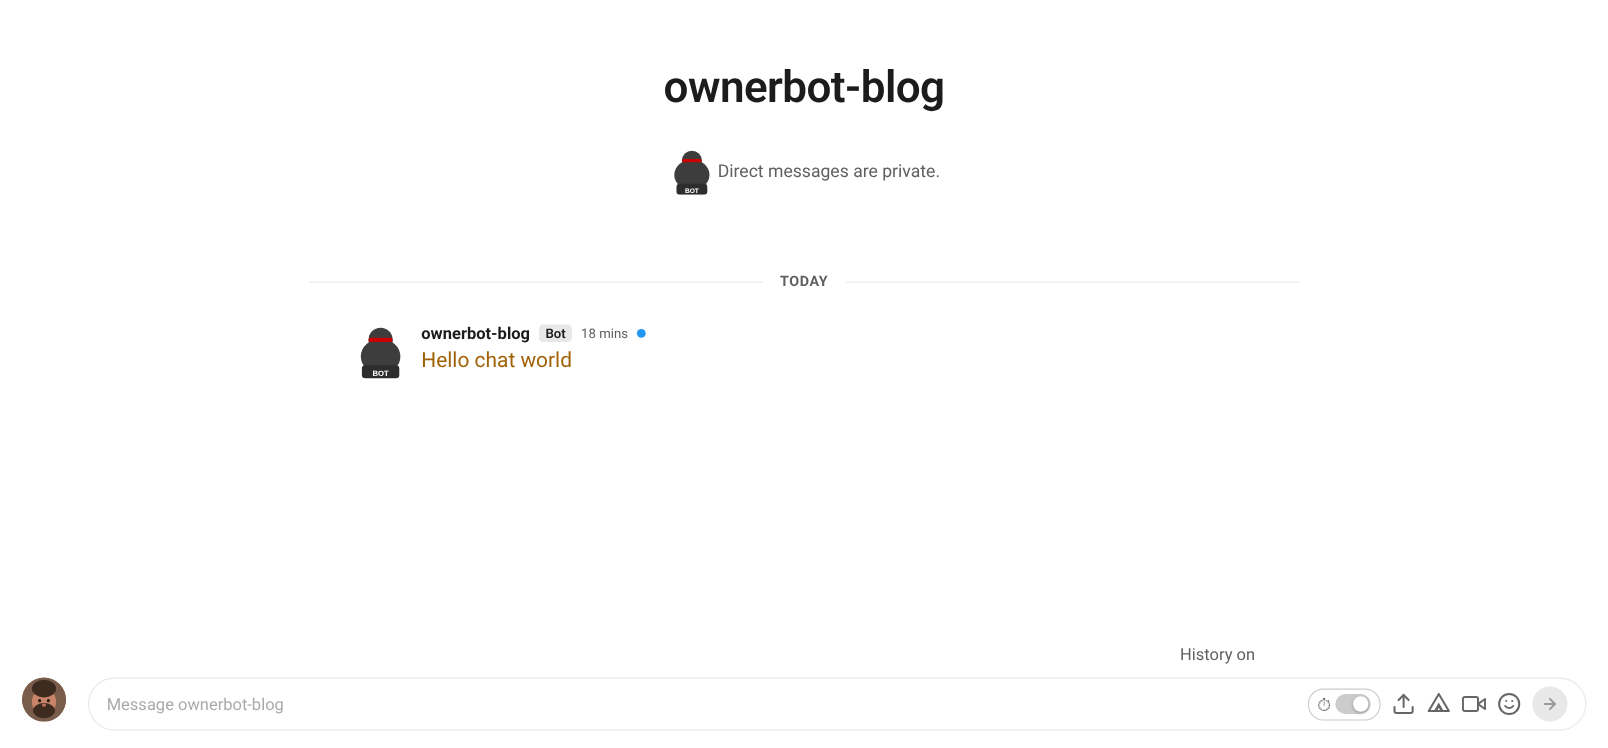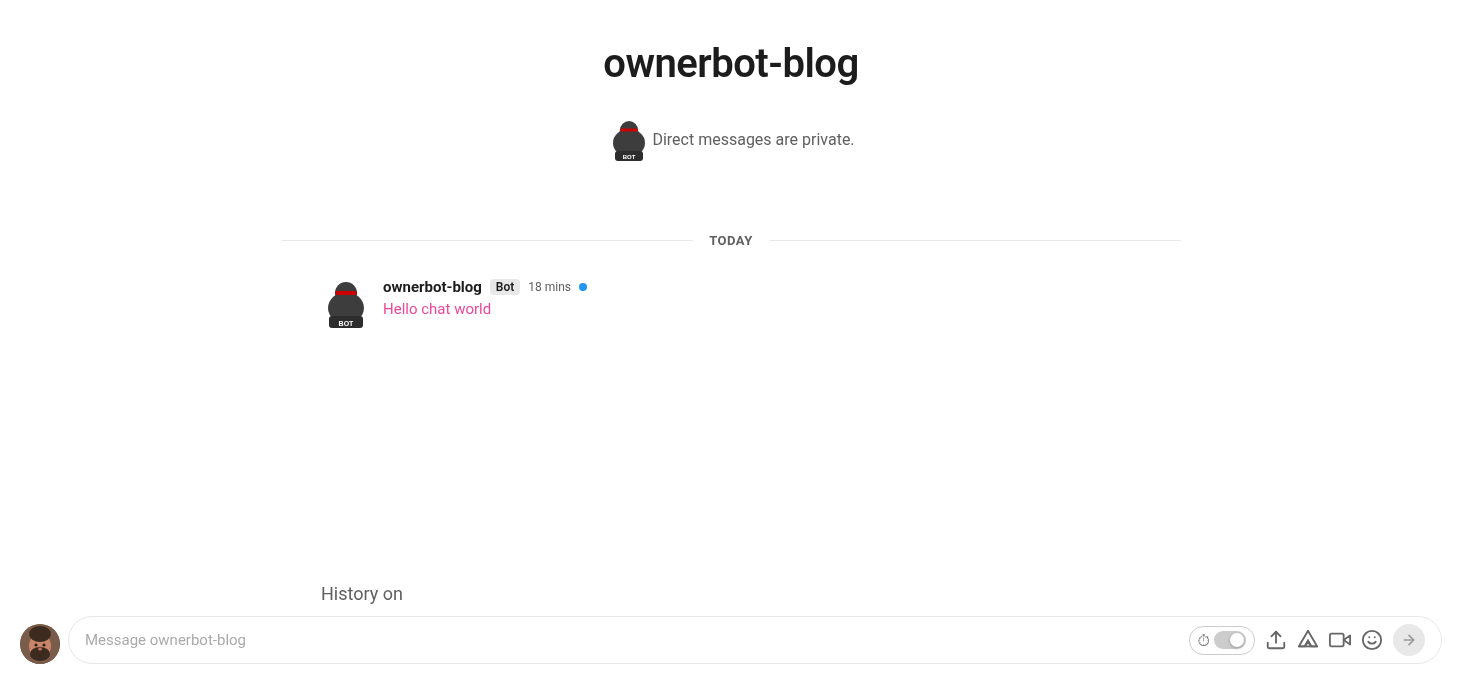--- a/index.html
+++ b/index.html
@@ -11,21 +11,21 @@
       overflow: hidden;
       display: flex;
       flex-direction: column;
     }
 
     .main-content {
       flex: 1;
       display: flex;
       flex-direction: column;
       align-items: center;
-      padding-top: 40px;
+      padding-top: 56px;
     }
 
     .page-title {
       font-size: 40px;
       font-weight: 600;
       color: #1d1c1d;
       margin-bottom: 30px;
       letter-spacing: -0.5px;
     }
 
@@ -123,37 +123,38 @@
     }
 
     .message-dot {
       width: 8px;
       height: 8px;
       background: #2196F3;
       border-radius: 50%;
     }
 
     .message-text {
+      font-size: 19px;
+      color: #a16207;
+    }
+
+    .history-label {
       font-size: 15px;
-      color: #ec4899;
-    }
-
-    .history-label {
-      font-size: 18px;
       color: #616061;
       padding: 0 40px;
       margin-bottom: 12px;
+      text-align: right;
     }
 
     .input-bar-container {
       width: 100%;
       padding: 0 20px 16px 20px;
       display: flex;
-      align-items: flex-end;
-      gap: 8px;
+      align-items: flex-start;
+      gap: 20px;
     }
 
     .user-avatar-img {
       width: 40px;
       height: 40px;
       border-radius: 50%;
       background: linear-gradient(135deg, #8B6F5E 0%, #5C3D2E 100%);
       display: flex;
       align-items: center;
       justify-content: center;

